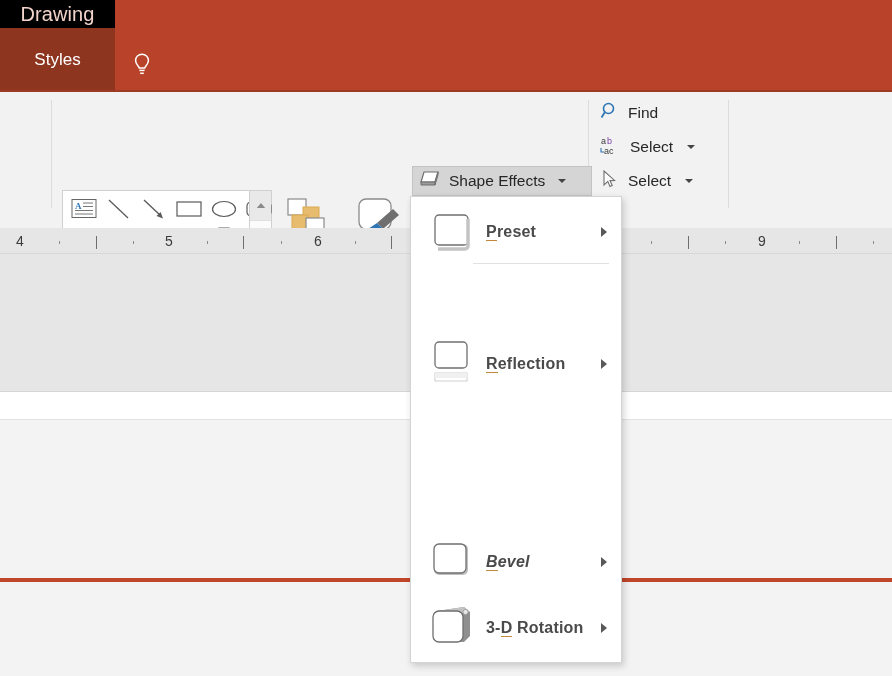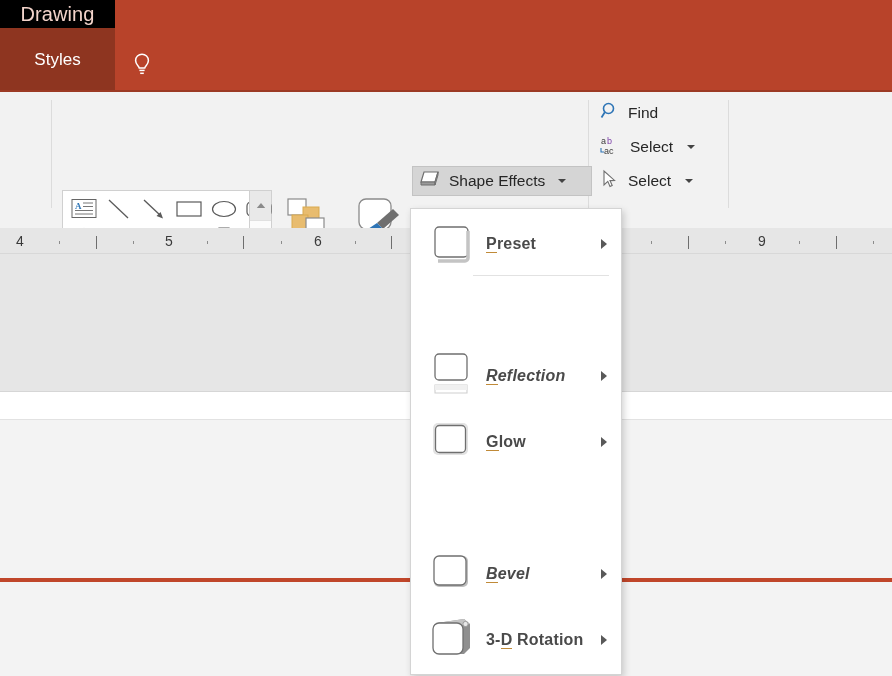--- a/index.html
+++ b/index.html
@@ -140,21 +140,21 @@
   .workarea{position:absolute;left:0;top:254px;width:892px;height:422px;background:#f3f3f3;}
   .band-gray{position:absolute;left:0;top:0;width:892px;height:138px;background:#e6e6e6;
              border-bottom:1px solid #d6d6d6;box-sizing:border-box;}
   .band-white{position:absolute;left:0;top:138px;width:892px;height:27px;background:#ffffff;}
   .band-lite{position:absolute;left:0;top:165px;width:892px;height:257px;background:#f3f3f3;
              border-top:1px solid #e2e2e2;box-sizing:border-box;}
   .orange-rule{position:absolute;left:0;top:324px;width:892px;height:4px;background:#c0462a;}
 
   
   .menu{
-    position:absolute;left:410px;top:208px;width:212px;height:467px;
+    position:absolute;left:410px;top:196px;width:212px;height:467px;
     background:#ffffff;border:1px solid #d4d4d4;box-sizing:border-box;
     box-shadow:2px 3px 7px rgba(0,0,0,.18);
   }
   .menu-item{
     position:absolute;left:0;width:210px;height:66px;
     display:flex;align-items:center;
   }
   .menu-item .mi-icon{
     position:absolute;left:14px;top:50%;transform:translateY(-50%);
     width:54px;height:50px;display:flex;align-items:center;justify-content:center;
@@ -455,42 +455,32 @@
           <rect x="6" y="5" width="33" height="30" rx="4" fill="#ffffff" stroke="#6f6f6f" stroke-width="1.3"></rect>
           <path d="M39 9 v27 a3 3 0 0 1-3 3 H9" fill="none" stroke="#c4c4c4" stroke-width="3.5"></path>
         </svg>
       </span>
       <span class="mi-label"><u>P</u>reset</span>
       <span class="mi-arrow"></span>
     </div>
     <div class="menu-sep" style="top:66px;"></div>
 
 
-    <div class="menu-item" style="top:134px;font-style:italic;">
+    <div class="menu-item" style="top:134px;">
       <span class="mi-icon">
         <svg width="46" height="48" viewBox="0 0 46 48">
           <rect x="6" y="2" width="32" height="26" rx="4" fill="#ffffff" stroke="#6f6f6f" stroke-width="1.3"></rect>
           <path d="M6 33 h32 v8 h-32 z" fill="#ffffff" stroke="#cfcfcf" stroke-width="1.1"></path>
           <path d="M6 33 h32 v5 h-32 z" fill="#f0f0f0"></path>
         </svg>
       </span>
       <span class="mi-label"><u>R</u>eflection</span>
       <span class="mi-arrow"></span>
     </div>
 
-    <div class="menu-item" style="top:200px;">
-      <span class="mi-icon">
-        <svg width="46" height="44" viewBox="0 0 46 44">
-          <rect x="4" y="3" width="35" height="32" rx="5" fill="#dfdfdf" opacity=".9"></rect>
-          <rect x="6.5" y="5.5" width="30" height="27" rx="4" fill="#ffffff" stroke="#6f6f6f" stroke-width="1.3"></rect>
-        </svg>
-      </span>
-      <span class="mi-label"><u>G</u>low</span>
-      <span class="mi-arrow"></span>
-    </div>
 
 
     <div class="menu-item" style="top:332px;font-style:italic;">
       <span class="mi-icon">
         <svg width="46" height="44" viewBox="0 0 46 44">
           <rect x="5" y="4" width="34" height="31" rx="5" fill="#bfbfbf"></rect>
           <rect x="5" y="4" width="32" height="29" rx="5" fill="#ffffff" stroke="#6f6f6f" stroke-width="1.3"></rect>
         </svg>
       </span>
       <span class="mi-label"><u>B</u>evel</span>

